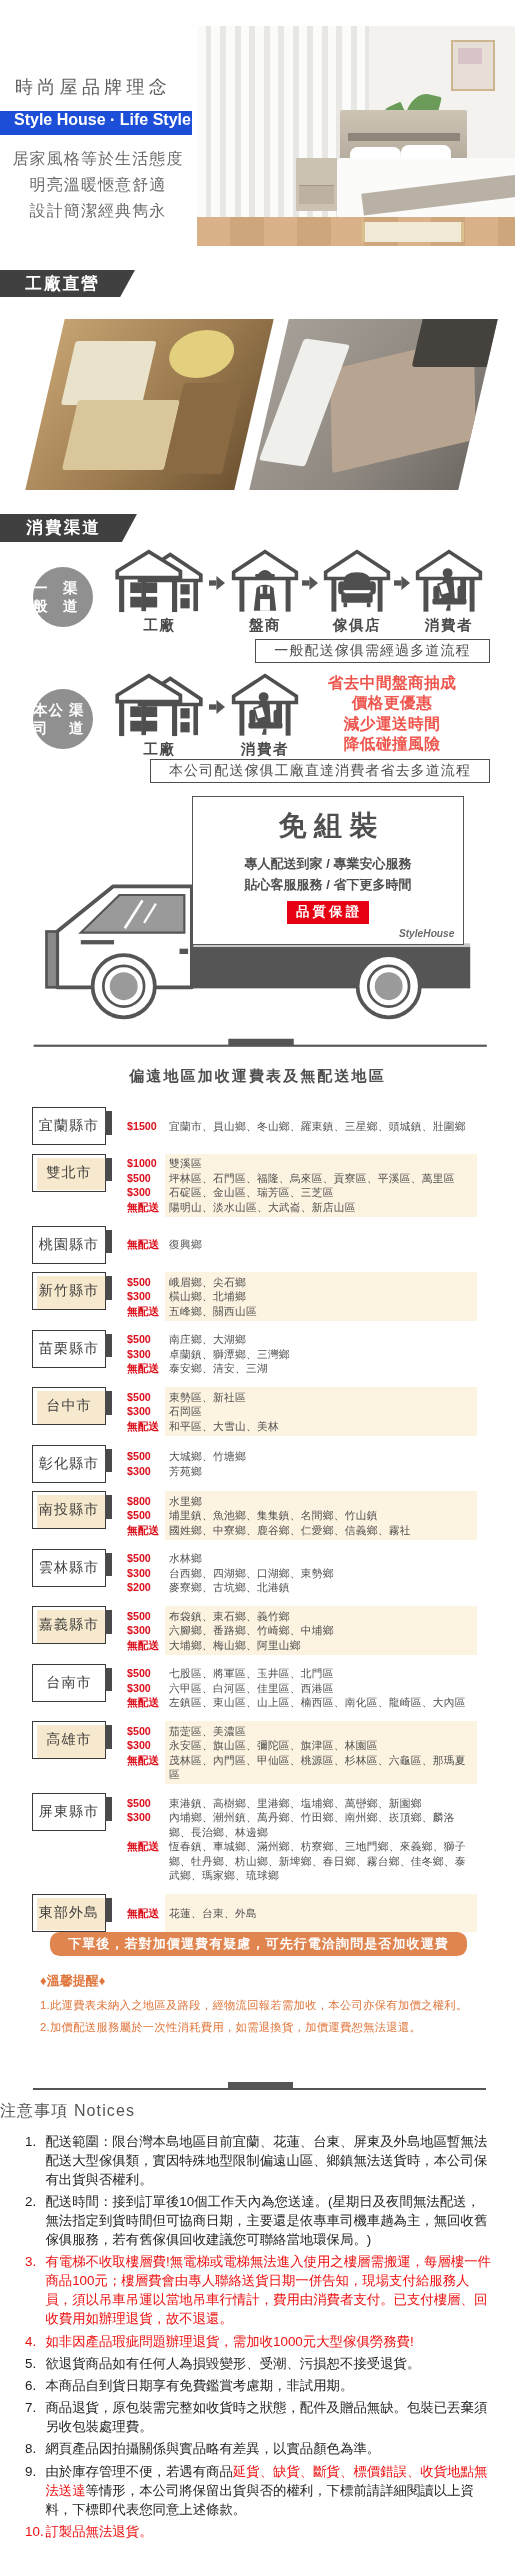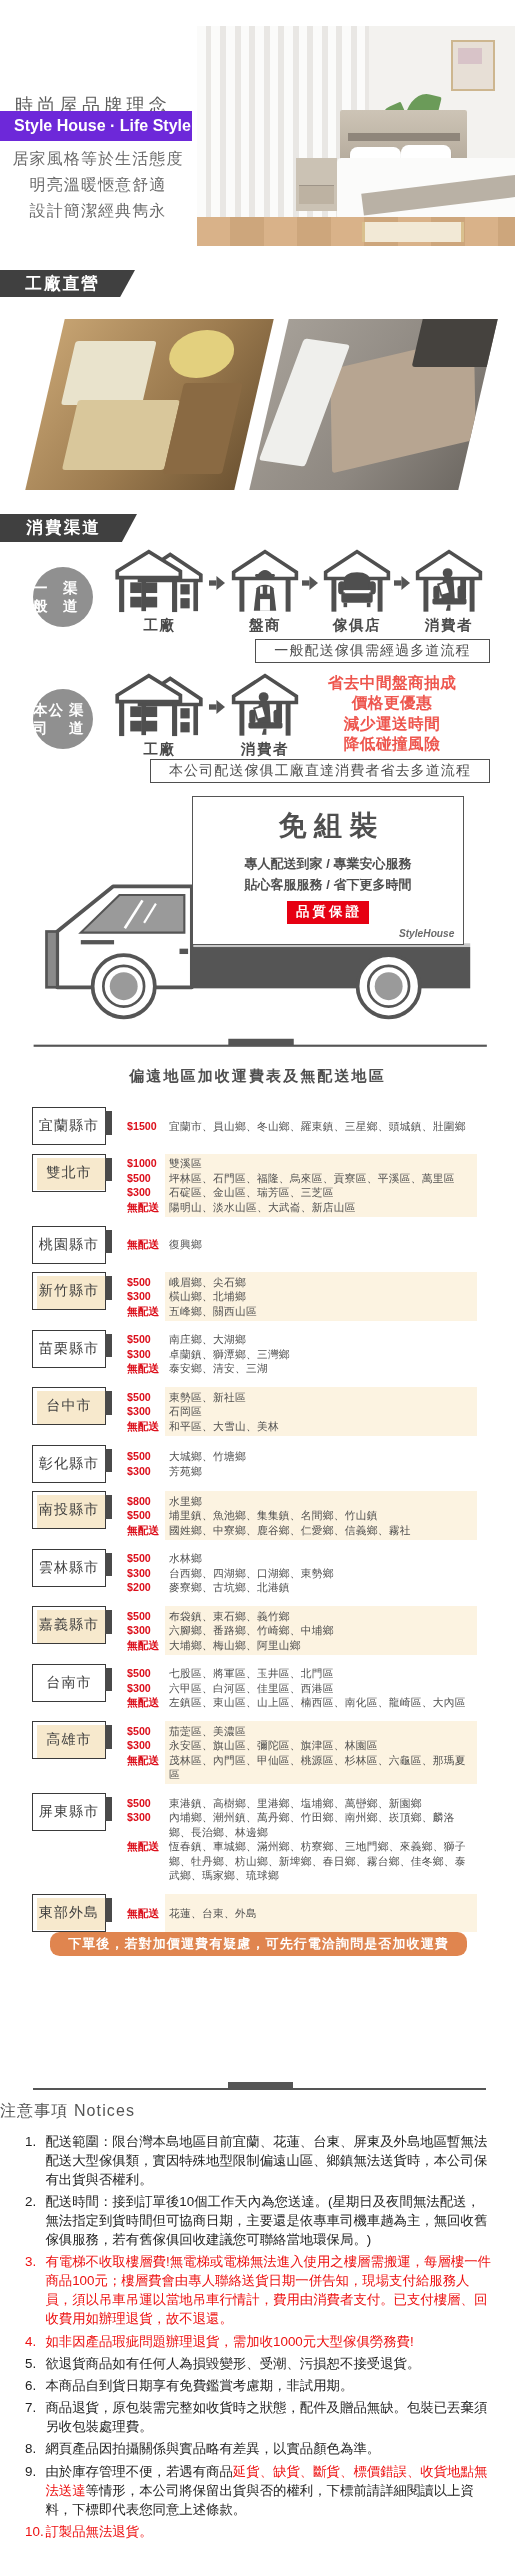--- a/index.html
+++ b/index.html
@@ -1,22 +1,22 @@
 <!DOCTYPE html>
 <html style="font-size:8.6px"><head>
 <meta charset="utf-8">
 <style>
   html,body{margin:0;padding:0;background:#fff;}
   .page{position:relative;width:515px;height:2576px;background:#fff;overflow:hidden;
         font-family:"Liberation Sans","DejaVu Sans",sans-serif;}
   .abs{position:absolute;}
 
   
-  .brand-title{left:15px;top:93px;font-size:18px;letter-spacing:4.3px;color:#5d5d5d;font-weight:500;}
-  .brand-band{left:0;top:111px;width:192px;height:30px;background:#6d28d9;display:flex;align-items:center;}
+  .brand-title{left:15px;top:75px;font-size:18px;letter-spacing:4.3px;color:#5d5d5d;font-weight:500;}
+  .brand-band{left:0;top:111px;width:192px;height:24px;background:#1d4ed8;display:flex;align-items:flex-start;}
   .brand-band span{color:#fff;font-weight:bold;font-size:16px;padding-left:14px;white-space:nowrap;}
   .brand-lines{left:0;top:146px;width:196px;text-align:center;color:#6b6b6b;font-size:16px;
                letter-spacing:1.1px;line-height:26px;}
   .bedroom{left:197px;top:26px;width:318px;height:220px;background:#f3f2ef;overflow:hidden;}
   .curtain{position:absolute;left:0;top:0;width:54%;height:94%;
            background:repeating-linear-gradient(90deg,#fbfbfa 0 8.6px,#e9e7e4 8.6px 14.5px);}
   .frame{position:absolute;right:20.4px;top:14px;width:40px;height:47px;background:#e7dfd6;
          border:2.1px solid #cdb68f;}
   .frame i{position:absolute;left:5.4px;top:6.4px;width:23.6px;height:16px;background:#d8c3c8;display:block;}
   .plant{position:absolute;right:70px;top:64px;width:70px;height:113px;}
@@ -611,20 +611,25 @@
             <span class="fee-areas">花蓮、台東、外島</span>
           </div>
       </div>
     </div>
   </div>
 
   <div class="abs fee-footer">
     <span>下單後，若對加價運費有疑慮，可先行電洽詢問是否加收運費</span>
   </div>
 
+  <div class="abs reminder">
+    <div class="rem-title">♦溫馨提醒♦</div>
+    <div class="rem-line">1.此運費表未納入之地區及路段，經物流回報若需加收，本公司亦保有加價之權利。</div>
+    <div class="rem-line">2.加價配送服務屬於一次性消耗費用，如需退換貨，加價運費恕無法退還。</div>
+  </div>
 
   <div class="abs divider-rect"></div>
   <div class="abs divider-line"></div>
 
   <div class="abs notices-title">注意事項 Notices</div>
 
   <div class="abs notices">
     <div class="n-item">
       <span class="n-num">1.</span>
         <span class="n-text">配送範圍：限台灣本島地區目前宜蘭、花蓮、台東、屏東及外島地區暫無法配送大型傢俱類，實因特殊地型限制偏遠山區、鄉鎮無法送貨時，本公司保有出貨與否權利。</span>

